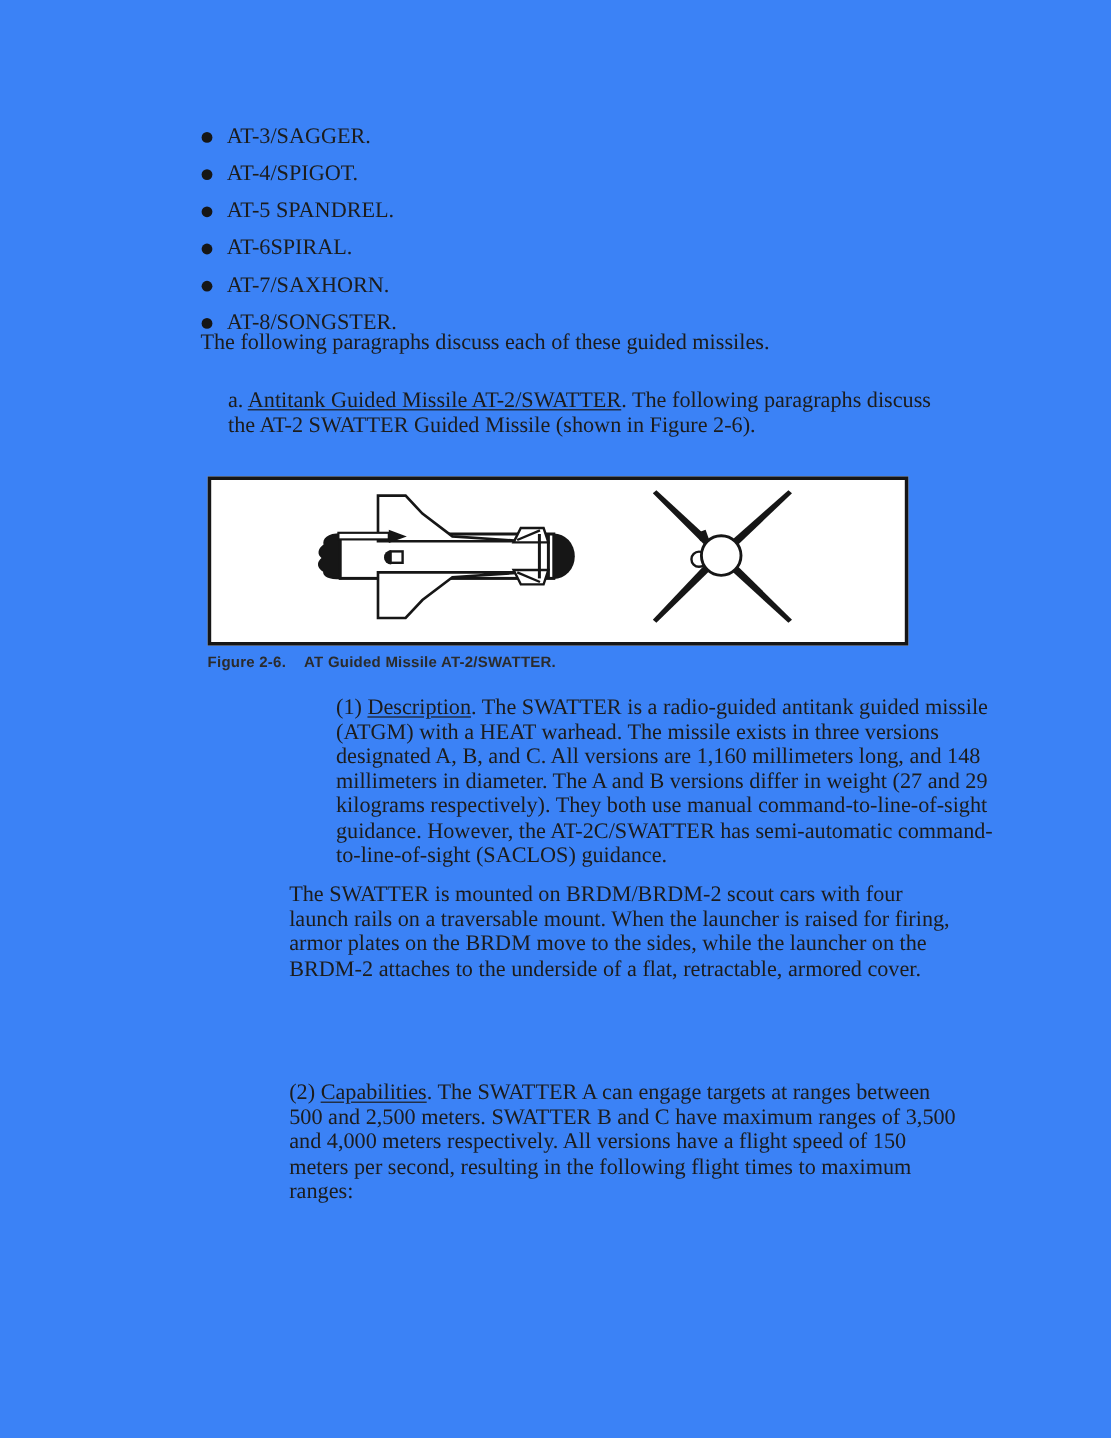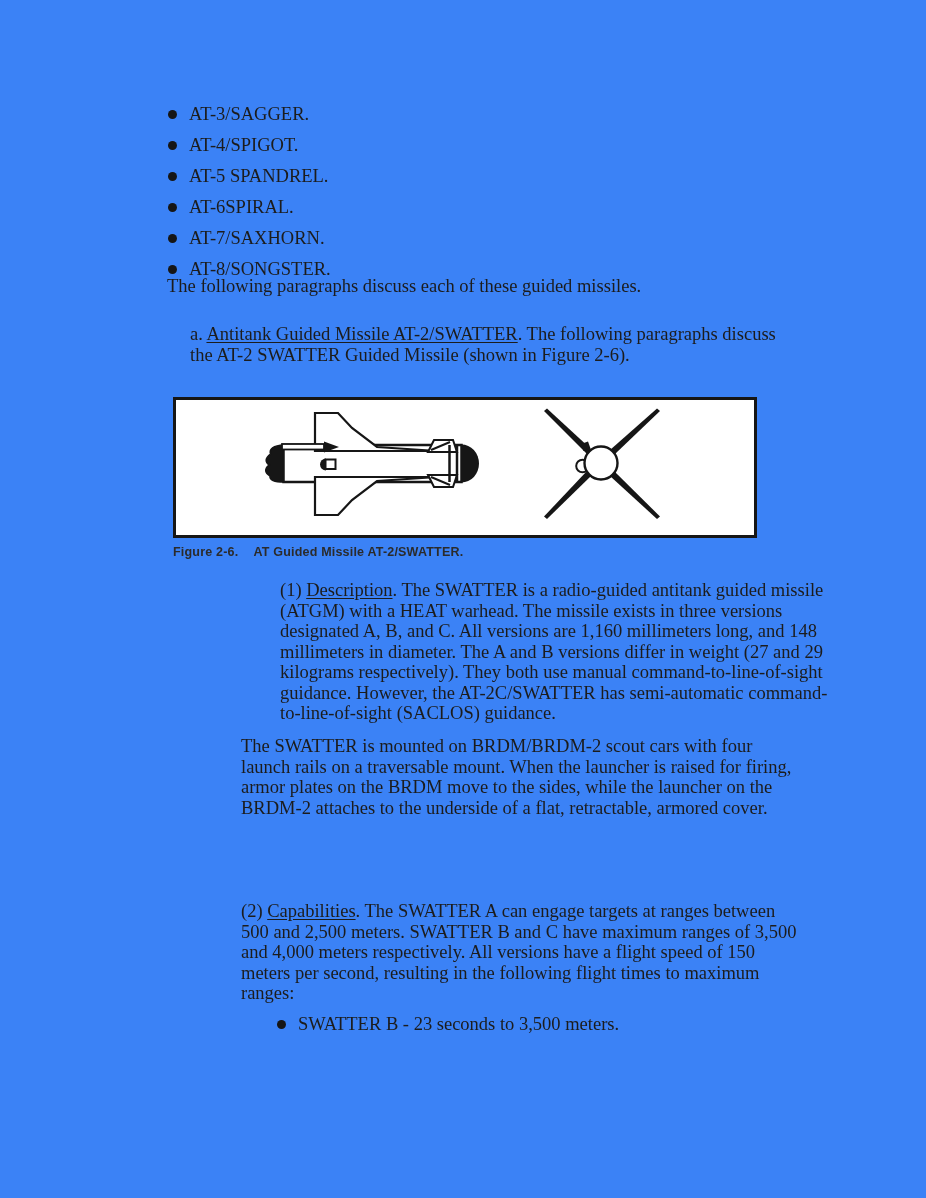--- a/index.html
+++ b/index.html
@@ -130,19 +130,15 @@
   </p>
 
   <p class="abs para-desc"><span>(1) </span><span class="u">Description</span><span>. The SWATTER is a radio-guided antitank guided missile (ATGM) with a HEAT warhead. The missile exists in three versions designated A, B, and C. All versions are 1,160 millimeters long, and 148 millimeters in diameter. The A and B versions differ in weight (27 and 29 kilograms respectively). They both use manual command-to-line-of-sight guidance. However, the AT-2C/SWATTER has semi-automatic command-to-line-of-sight (SACLOS) guidance.</span></p>
 
   <p class="abs para-mount">The SWATTER is mounted on BRDM/BRDM-2 scout cars with four launch rails on a traversable mount. When the launcher is raised for firing, armor plates on the BRDM move to the sides, while the launcher on the BRDM-2 attaches to the underside of a flat, retractable, armored cover.</p>
 
 
   <p class="abs para-cap"><span>(2) </span><span class="u">Capabilities</span><span>. The SWATTER A can engage targets at ranges between 500 and 2,500 meters. SWATTER B and C have maximum ranges of 3,500 and 4,000 meters respectively. All versions have a flight speed of 150 meters per second, resulting in the following flight times to maximum ranges:</span></p>
 
   <ul class="abs flight-list">
-    <li>
-      <span class="dot"></span>
-      <span>SWATTER B - 23 seconds to 3,500 meters.</span>
-    </li>
   </ul>
 
 </div>
 
 </body></html>

